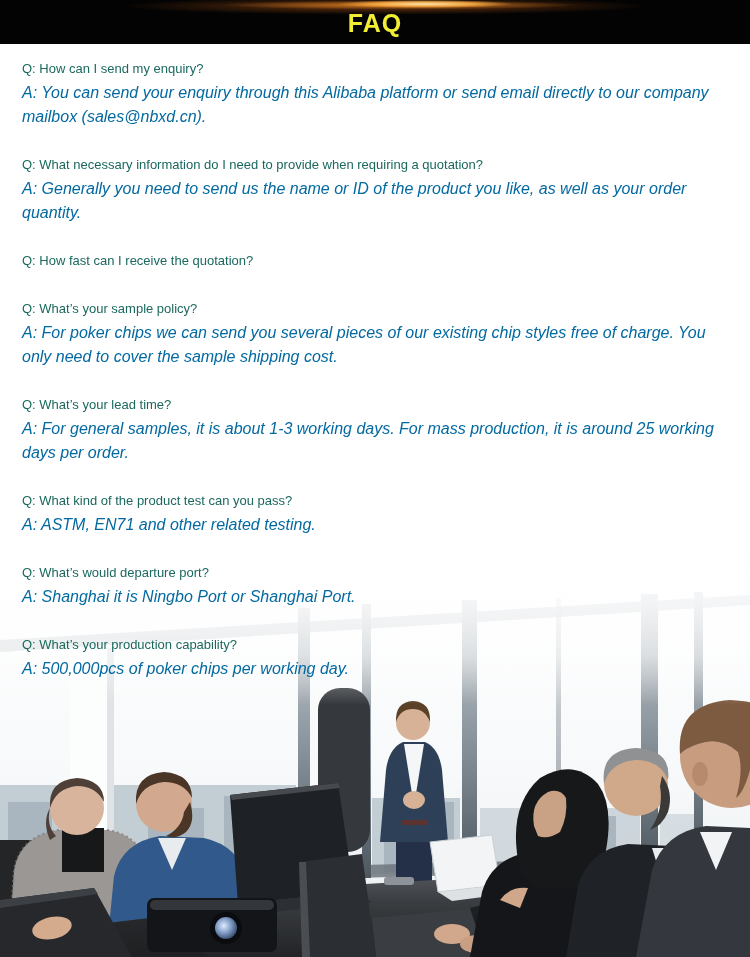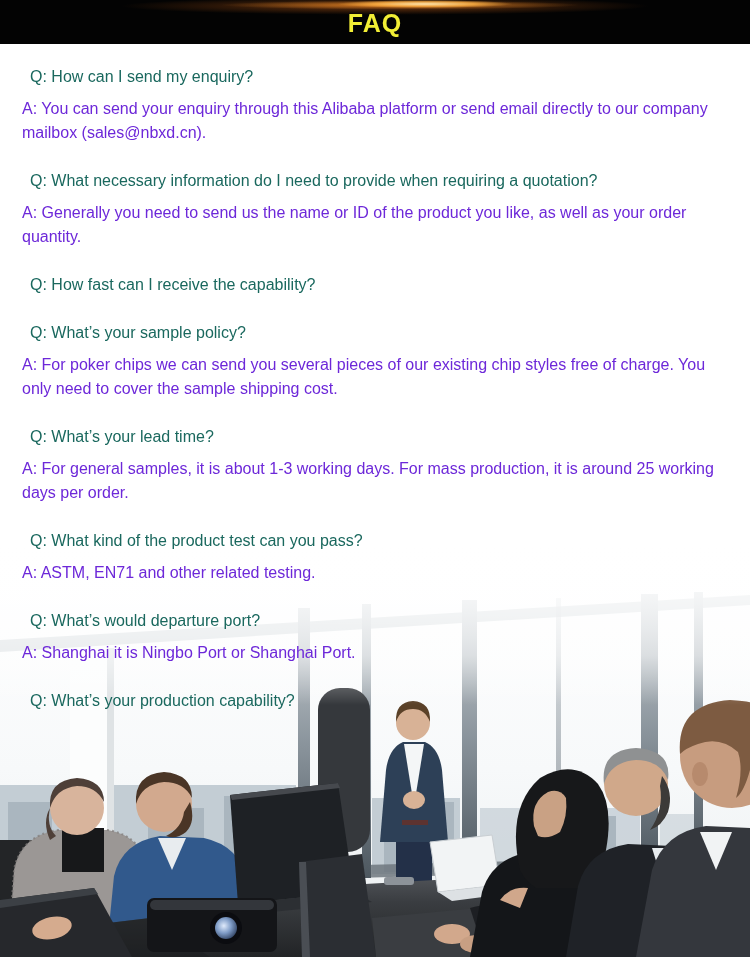--- a/index.html
+++ b/index.html
@@ -25,24 +25,24 @@
     color:#f2ee35;font-size:25px;font-weight:bold;letter-spacing:1px;
   }
 
   
   .faq{
     position:relative;z-index:2;
     padding:13px 28px 0 22px;
   }
   .qa{margin:0 0 24px 0;}
   .qa .q{
-    color:#1a685e;font-size:16px;line-height:24px;margin:8px;
+    color:#1a685e;font-size:13px;line-height:24px;margin:0;
   }
   .qa .a{
-    color:#6d28d9;font-size:16px;line-height:24px;margin:0;
+    color:#0369a1;font-size:16px;line-height:24px;margin:0;font-style:italic;
   }
 
   
   .photo{
     position:absolute;left:0;top:540px;width:750px;height:417px;z-index:1;display:block;
   }
 </style>
 </head>
 <body>
 
@@ -219,36 +219,37 @@
   <main class="faq">
       <div class="qa">
         <div class="q">Q: How can I send my enquiry?</div>
         <div class="a">A: You can send your enquiry through this Alibaba platform or send email directly to our company mailbox (sales@nbxd.cn).</div>
       </div>
       <div class="qa">
         <div class="q">Q: What necessary information do I need to provide when requiring a quotation?</div>
         <div class="a">A: Generally you need to send us the name or ID of the product you like, as well as your order quantity.</div>
       </div>
       <div class="qa">
-        <div class="q">Q: How fast can I receive the capability?</div>
+        <div class="q">Q: How fast can I receive the quotation?</div>
       </div>
       <div class="qa">
         <div class="q">Q: What’s your sample policy?</div>
         <div class="a">A: For poker chips we can send you several pieces of our existing chip styles free of charge. You only need to cover the sample shipping cost.</div>
       </div>
       <div class="qa">
         <div class="q">Q: What’s your lead time?</div>
         <div class="a">A: For general samples, it is about 1-3 working days. For mass production, it is around 25 working days per order.</div>
       </div>
       <div class="qa">
         <div class="q">Q: What kind of the product test can you pass?</div>
         <div class="a">A: ASTM, EN71 and other related testing.</div>
       </div>
       <div class="qa">
         <div class="q">Q: What’s would departure port?</div>
         <div class="a">A: Shanghai it is Ningbo Port or Shanghai Port.</div>
       </div>
       <div class="qa">
         <div class="q">Q: What’s your production capability?</div>
+        <div class="a">A: 500,000pcs of poker chips per working day.</div>
       </div>
     </main>
 
 </div>
 
 </body></html>

